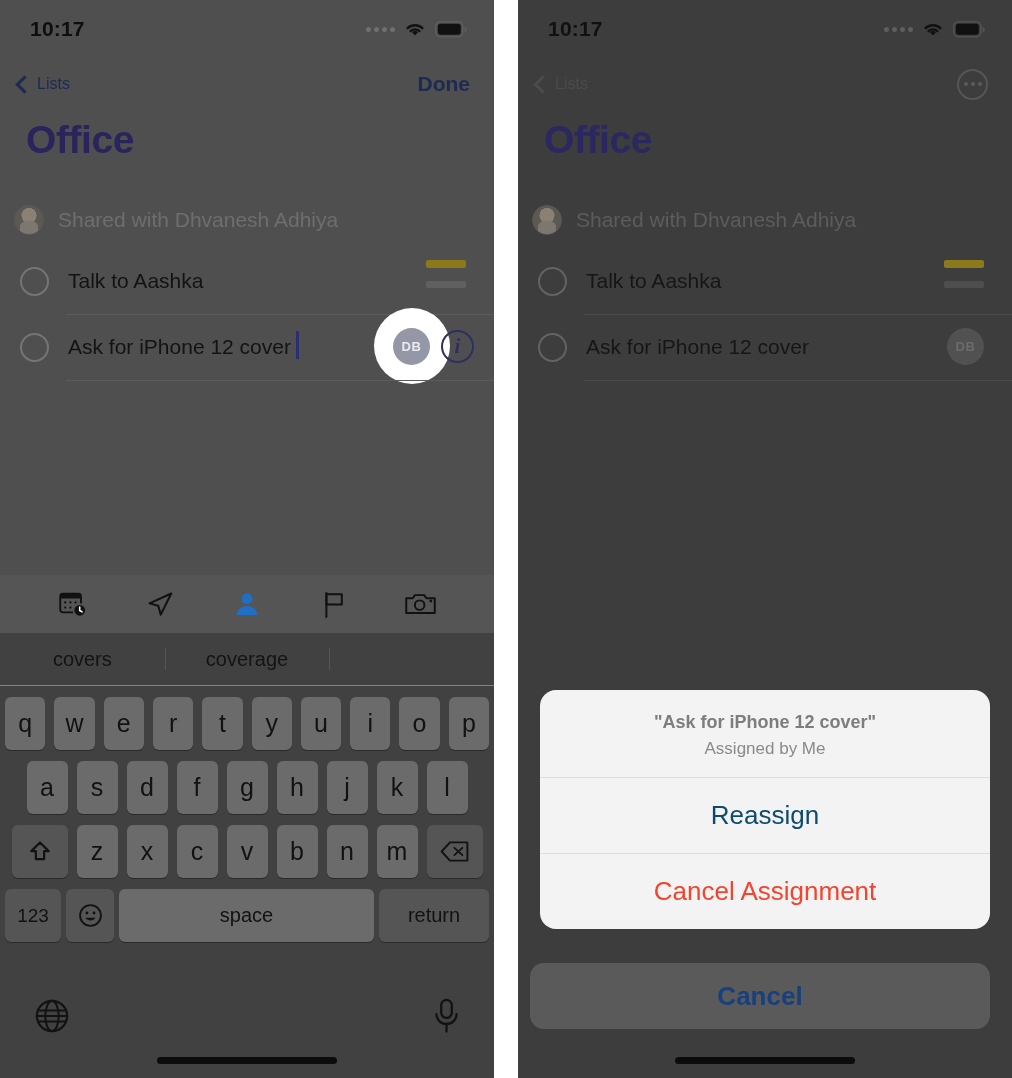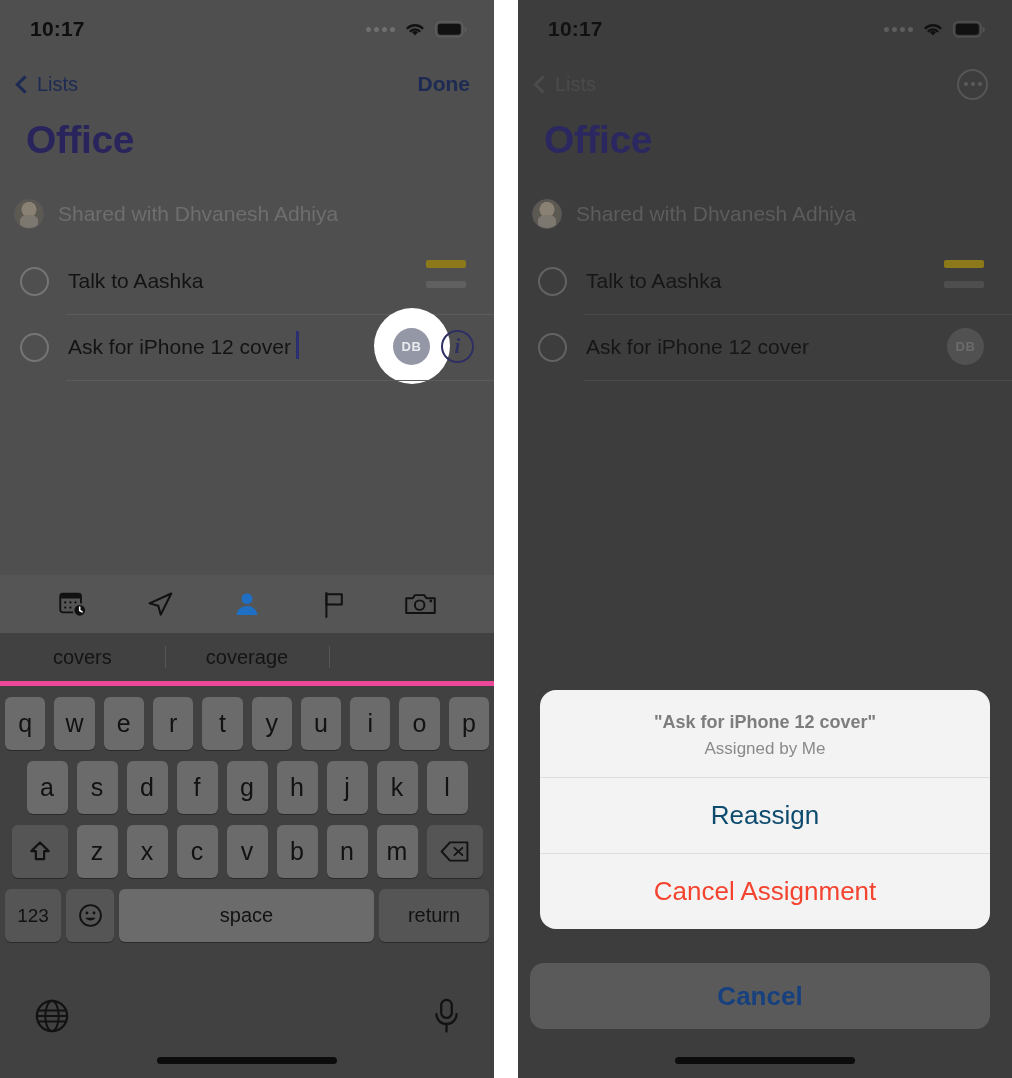--- a/index.html
+++ b/index.html
@@ -43,42 +43,42 @@
   
   .navbar {
     position: absolute; top: 58px; left: 0; right: 0; height: 52px;
     display: flex; align-items: center; justify-content: space-between;
     padding: 0 24px 0 14px;
   }
   .back { display: flex; align-items: center; gap: 6px; cursor: pointer; }
   .back .chev { width: 13px; height: 13px; border-left: 3px solid currentColor;
                 border-bottom: 3px solid currentColor; transform: rotate(45deg);
                 margin-left: 4px; }
-  .back .lbl { font-size: 20px; }
+  .back .lbl { font-size: 16px; }
   .left  .back { color: #1d2a53; }
   .right .back { color: #4b4b4b; }
   .done-btn { font-size: 21px; font-weight: bold; color: #1d2a53; cursor: pointer; }
   .ellipsis-btn {
     width: 31px; height: 31px; border-radius: 50%;
     border: 2px solid #565656; display: flex; align-items: center;
     justify-content: center; gap: 3px; cursor: pointer;
   }
   .ellipsis-btn i { width: 4px; height: 4px; border-radius: 50%; background: #5b5b5b; display:block; }
 
   
   .list-title {
     position: absolute; top: 118px; left: 26px;
     font-size: 39px; font-weight: bold; letter-spacing: -0.4px;
   }
   .left  .list-title { color: #29255c; }
   .right .list-title { color: #2b2761; }
 
   
   .shared-row {
-    position: absolute; top: 188px; left: 14px; right: 0; height: 52px;
+    position: absolute; top: 194px; left: 14px; right: 0; height: 52px;
     display: flex; align-items: center; gap: 14px;
   }
   .shared-avatar {
     width: 30px; height: 30px; border-radius: 50%;
     background: radial-gradient(circle at 50% 34%, #8a8074 0 32%, #5c5852 33% 100%);
     border: 1px solid #5a5a5a; overflow: hidden; position: relative; flex: 0 0 auto;
   }
   .shared-avatar::after {
     content:""; position:absolute; left:18%; bottom:0; width:64%; height:46%;
     border-radius: 40% 40% 0 0; background: #7d786f;
@@ -158,21 +158,21 @@
   .qt-item { cursor: pointer; display: flex; align-items: center; justify-content: center;
              width: 44px; height: 40px; }
 
   
   .keyboard {
     position: absolute; left: 0; right: 0; top: 633px; bottom: 0;
     background: #414141;
   }
   .suggestions {
     height: 53px; display: flex; align-items: center;
-    border-bottom: 5px solid #ec4899;
+    border-bottom: 1px solid #ec4899;
   }
   .sugg {
     flex: 1 1 0; text-align: center; font-size: 20px; color: #141414;
     position: relative; cursor: pointer;
   }
   .sugg + .sugg::before {
     content:""; position:absolute; left:0; top: 50%; transform: translateY(-50%);
     width: 1px; height: 22px; background: #565656;
   }
   .krow { display: flex; justify-content: center; gap: 9px; margin-top: 11px; padding: 0 5px; }

